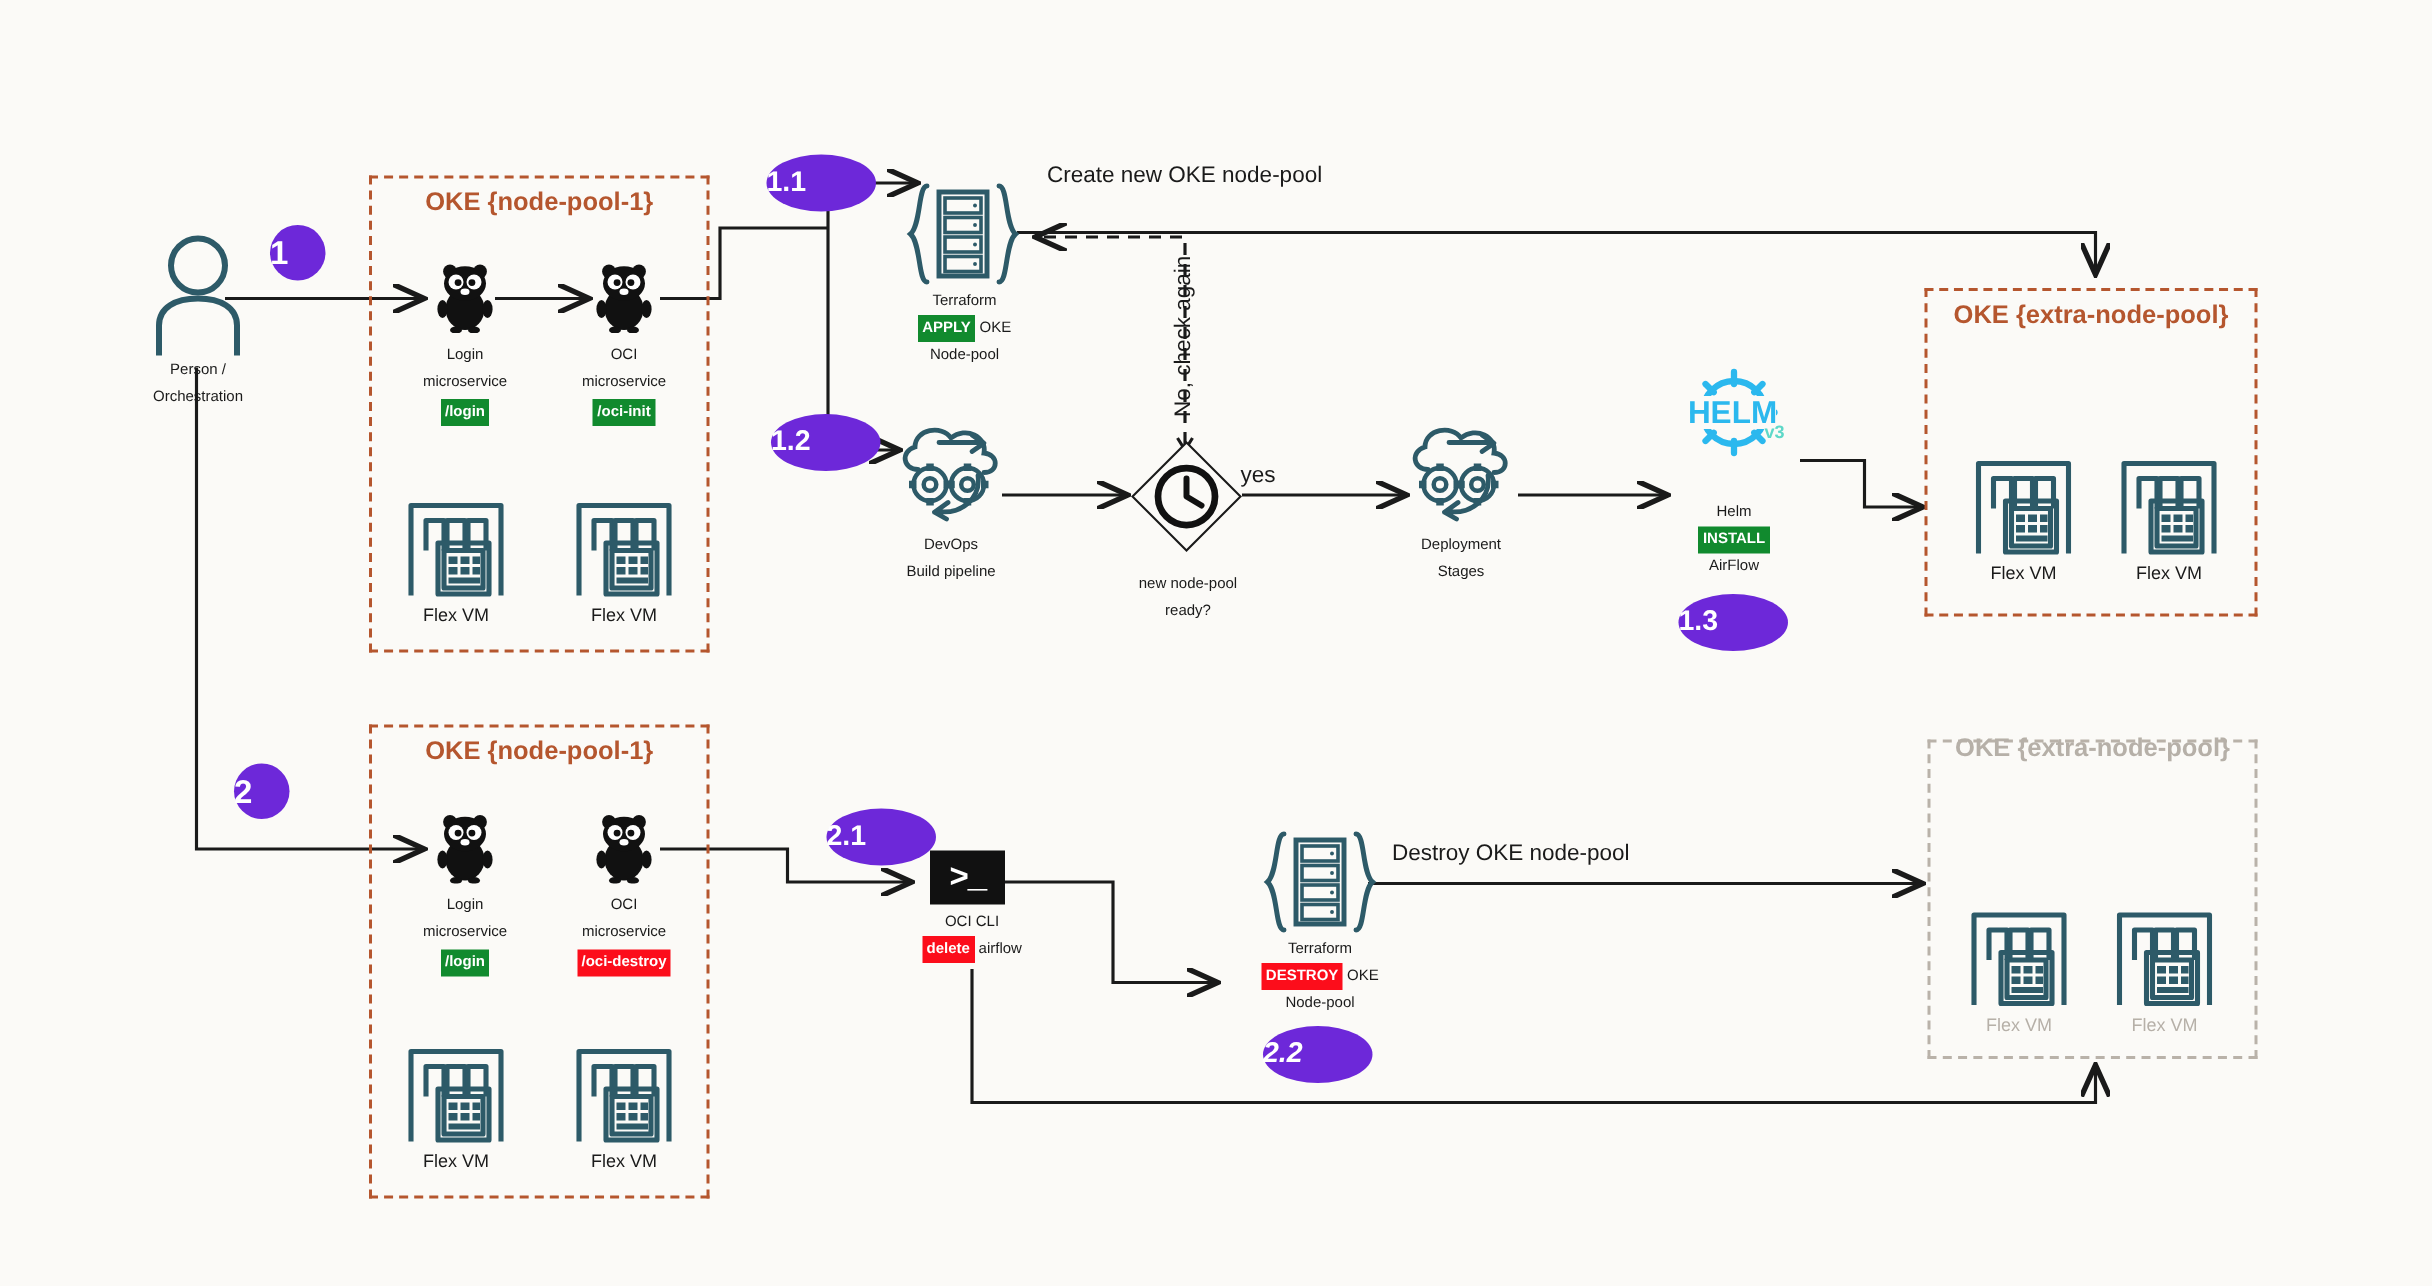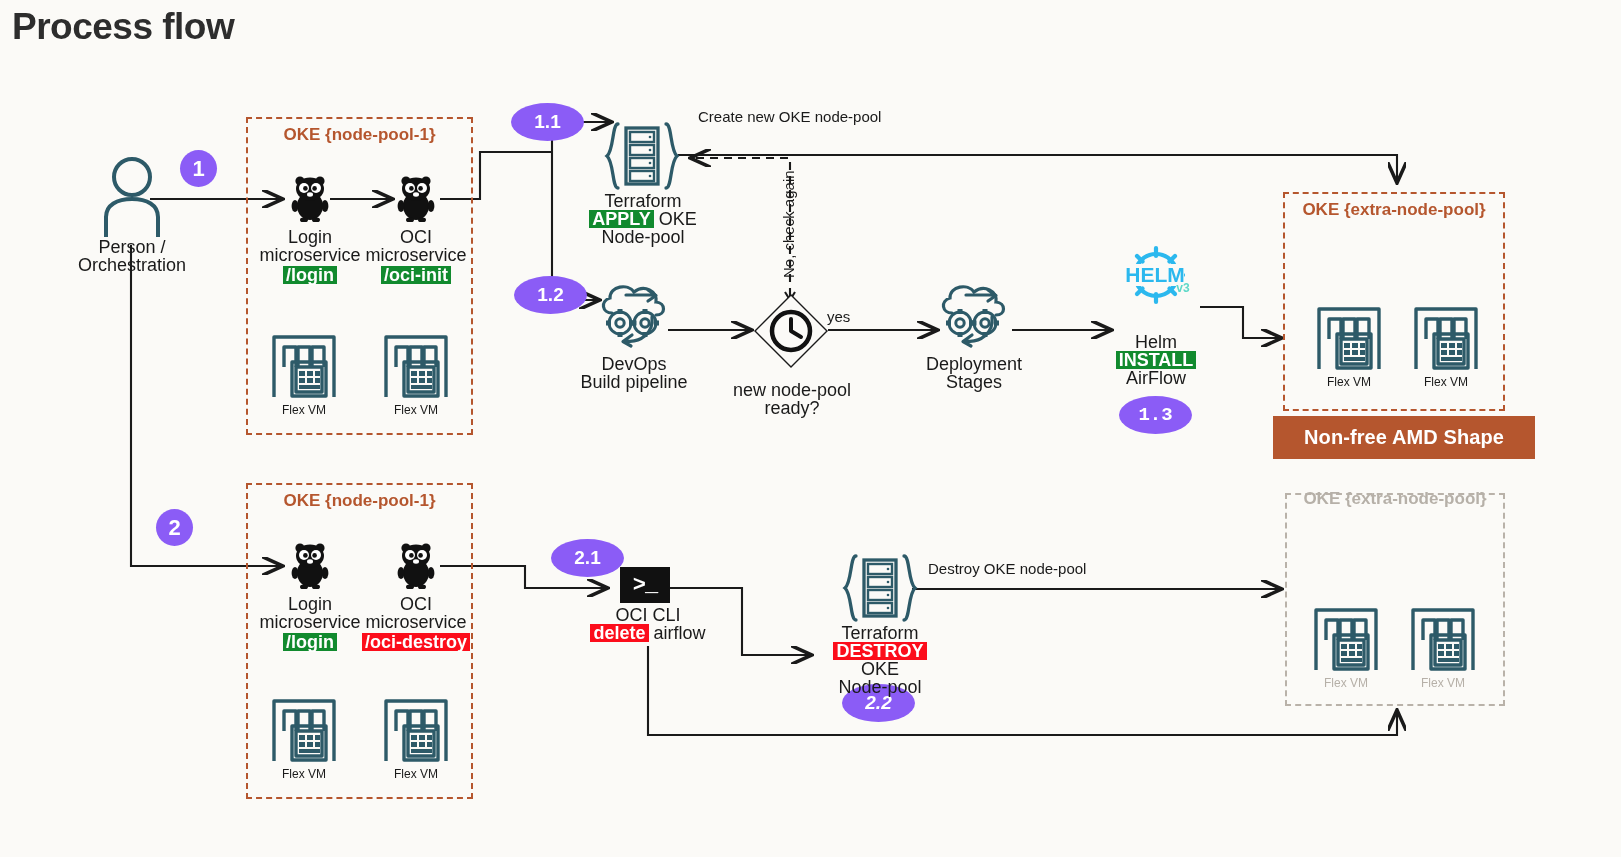--- a/index.html
+++ b/index.html
@@ -16,27 +16,27 @@
   .group-box{border:2px dashed #b5562e;box-sizing:border-box;background:transparent;}
   .group-box.muted{border-color:#b9b2a9;}
   .group-title{width:100%;text-align:center;font-size:17px;font-weight:bold;color:#b5562e;}
   .group-title.muted{color:#b6b0a8;}
 
   
   .banner{background:#b5562e;color:#fff;font-size:20px;font-weight:bold;
           display:flex;align-items:center;justify-content:center;letter-spacing:0.1px;}
 
   
-  .bubble{background:#8b5cf6;color:#ffffff;border-radius:50%;
-          display:flex;align-items:center;justify-content:center;font-weight:bold;}
+  .bubble{background:#6d28d9;color:#ffffff;border-radius:50%;
+          display:flex;align-items:center;font-weight:bold;}
   .bubble.round{font-size:22px;}
   .bubble.oval{border-radius:50%;font-size:19px;}
 
   
-  .cap{text-align:center;font-size:18px;line-height:18px;color:#1a1a1a;}
+  .cap{text-align:center;font-size:10px;line-height:18px;color:#1a1a1a;}
   .cap.sm{font-size:12px;line-height:17px;}
   .cap.muted{color:#b6b0a8;}
   .tag{display:inline-block;padding:0px 3px;font-weight:bold;color:#fff;}
   .tag.green{background:#118a2e;}
   .tag.red{background:#fc0d1b;}
 
   
   .edge-label{font-size:15px;color:#1a1a1a;white-space:nowrap;}
   .edge-label.vert{transform-origin:0 0;}
 
@@ -44,21 +44,20 @@
   .term-icon{background:#111111;display:flex;align-items:center;justify-content:center;
              color:#ffffff;font-family:"Liberation Mono","DejaVu Sans Mono",monospace;
              font-size:22px;font-weight:bold;letter-spacing:-1px;}
   .helm-word{font-family:"Liberation Sans",sans-serif;font-weight:bold;}
 </style>
 </head>
 <body>
 
 <div id="canvas">
 
-  <div class="abs page-title">Process flow</div>
 
   <svg id="svg-layer" viewBox="0 0 1621 857">
     <defs>
       <marker id="ar" markerWidth="11" markerHeight="9" refX="10" refY="4.5" orient="auto">
         <path d="M0,0 L10,4.5 L0,9" fill="none" stroke="#1a1a1a" stroke-width="1.7"></path>
       </marker>
       <marker id="arw" markerWidth="11" markerHeight="9" refX="10" refY="4.5" orient="auto">
         <path d="M0,0 L10,4.5 L0,9" fill="none" stroke="#1a1a1a" stroke-width="1.7"></path>
       </marker>
     </defs>
@@ -119,21 +118,21 @@
   </div>
   <div class="abs bubble round" style="left:156px;top:509px;width:37px;height:37px;">
     <span>2</span>
   </div>
   <div class="abs bubble oval" style="left:511px;top:103px;width:73px;height:38px;">
     <span>1.1</span>
   </div>
   <div class="abs bubble oval" style="left:514px;top:276px;width:73px;height:38px;">
     <span>1.2</span>
   </div>
-  <div class="abs bubble oval" style="left:1119px;top:396px;width:73px;height:38px;font-family:Liberation Mono, monospace;">
+  <div class="abs bubble oval" style="left:1119px;top:396px;width:73px;height:38px;">
     <span>1.3</span>
   </div>
   <div class="abs bubble oval" style="left:551px;top:539px;width:73px;height:38px;">
     <span>2.1</span>
   </div>
   <div class="abs bubble oval" style="left:842px;top:684px;width:73px;height:38px;font-style:italic;">
     <span>2.2</span>
   </div>
 
   <div class="abs group-box" style="left:246px;top:117px;width:227px;height:318px;"></div>
@@ -489,21 +488,20 @@
           <rect x="45" y="40" width="5" height="5"></rect>
         <rect x="29" y="47" width="6" height="5"></rect>
           <rect x="37" y="47" width="6" height="5"></rect>
           <rect x="45" y="47" width="5" height="5"></rect>
         <rect x="29" y="54" width="21" height="4"></rect>
       </g>
     </svg>
   </div>
   <div class="abs cap sm" style="left:1396px;top:374px;width:100px;">Flex VM</div>
 
-  <div class="abs banner" style="left:1273px;top:416px;width:262px;height:43px;">Non-free AMD Shape</div>
 
   <div class="abs group-box muted" style="left:1285px;top:493px;width:220px;height:213px;"></div>
   <div class="abs group-title muted" style="left:1285px;top:489px;width:220px;">OKE {extra-node-pool}</div>
 
   <div class="abs" style="left:1312px;top:604px;width:68px;height:70px;">
     <svg width="68" height="70" viewBox="0 0 68 70">
       <g fill="none" stroke="#2d5a68" stroke-width="3.4" stroke-linejoin="round">
         <path d="M4,66 L4,6 L64,6 L64,66"></path>
         <path d="M14,36 L14,16 L26,16 L26,36"></path>
           <path d="M28,36 L28,16 L40,16 L40,36"></path>

